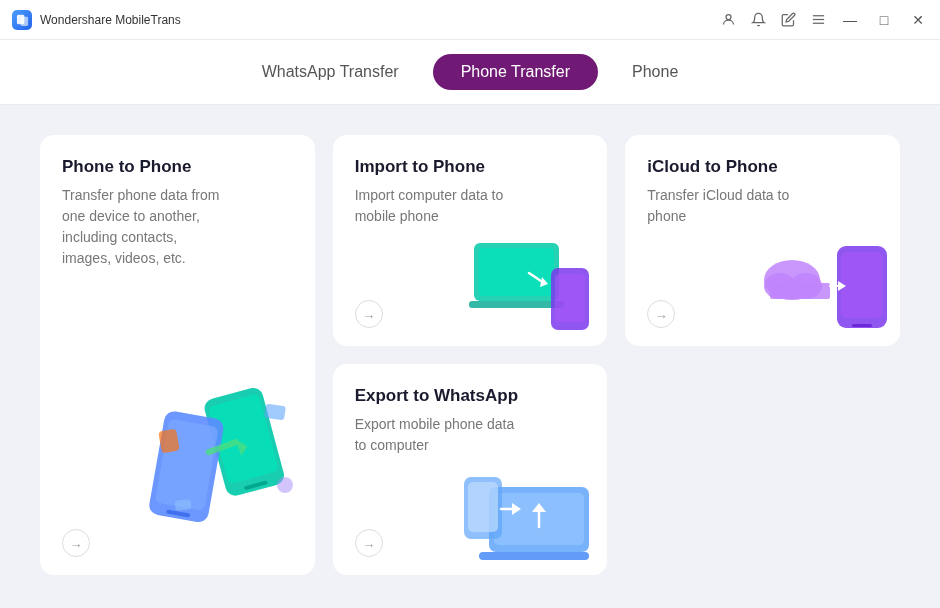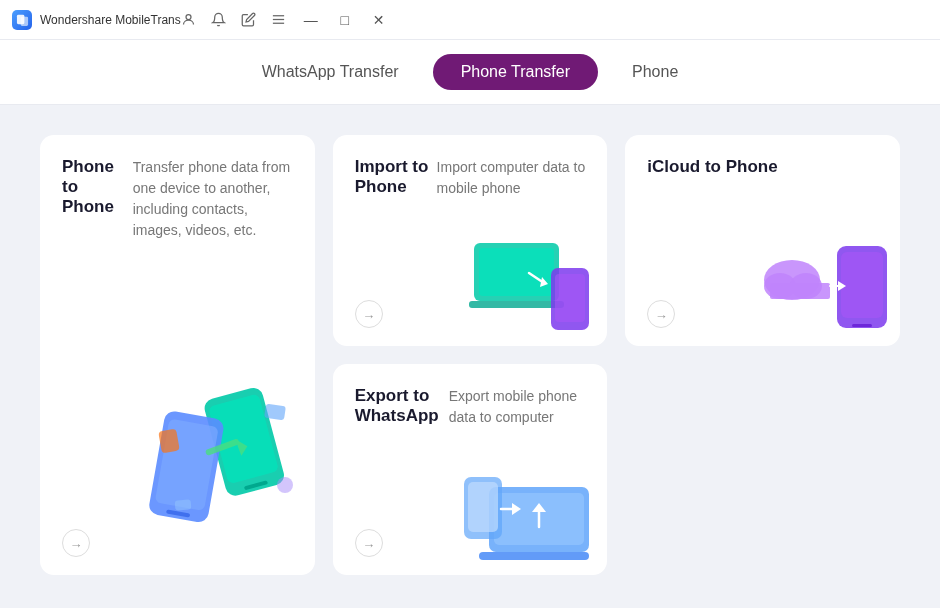--- a/index.html
+++ b/index.html
@@ -11,21 +11,21 @@
       overflow: hidden;
       position: relative;
     }
 
     
     .title-bar {
       background: #fff;
       height: 40px;
       display: flex;
       align-items: center;
-      justify-content: flex-start;
+      justify-content: space-between;
       padding: 0 12px;
       border-bottom: 1px solid #e8eaf0;
     }
     .title-bar-left {
       display: flex;
       align-items: center;
       gap: 8px;
     }
     .app-icon {
       width: 20px;
@@ -106,21 +106,21 @@
 
     .card {
       background: #fff;
       border-radius: 14px;
       padding: 22px 22px 18px;
       position: relative;
       overflow: hidden;
       cursor: pointer;
       transition: box-shadow 0.2s;
       display: flex;
-      flex-direction: row;
+      flex-direction: column;
     }
 
     
     .card-large {
       grid-row: 1 / 3;
     }
 
     .card-title {
       font-size: 17px;
       font-weight: 700;
@@ -292,20 +292,21 @@
         <path d="M60 45 L75 55" stroke="white" stroke-width="2.5" stroke-linecap="round"></path>
         <polygon points="73,49 79,56 71,59" fill="white"></polygon>
       </svg>
     </div>
 
     <div class="card-arrow">→</div>
   </div>
 
   <div class="card">
     <div class="card-title">iCloud to Phone</div>
+    <div class="card-desc">Transfer iCloud data to phone</div>
 
     <div class="illustration icloud-illustration">
       <svg width="135" height="110" viewBox="0 0 135 110" fill="none">
 
         <rect x="75" y="18" width="50" height="82" rx="9" fill="#7c3aed" opacity="0.85"></rect>
         <rect x="79" y="24" width="42" height="66" rx="6" fill="#a855f7" opacity="0.6"></rect>
         <rect x="90" y="96" width="20" height="3" rx="1.5" fill="#6d28d9"></rect>
 
         <ellipse cx="30" cy="52" rx="28" ry="20" fill="#c084fc" opacity="0.85"></ellipse>
         <ellipse cx="18" cy="58" rx="16" ry="13" fill="#c084fc" opacity="0.85"></ellipse>

